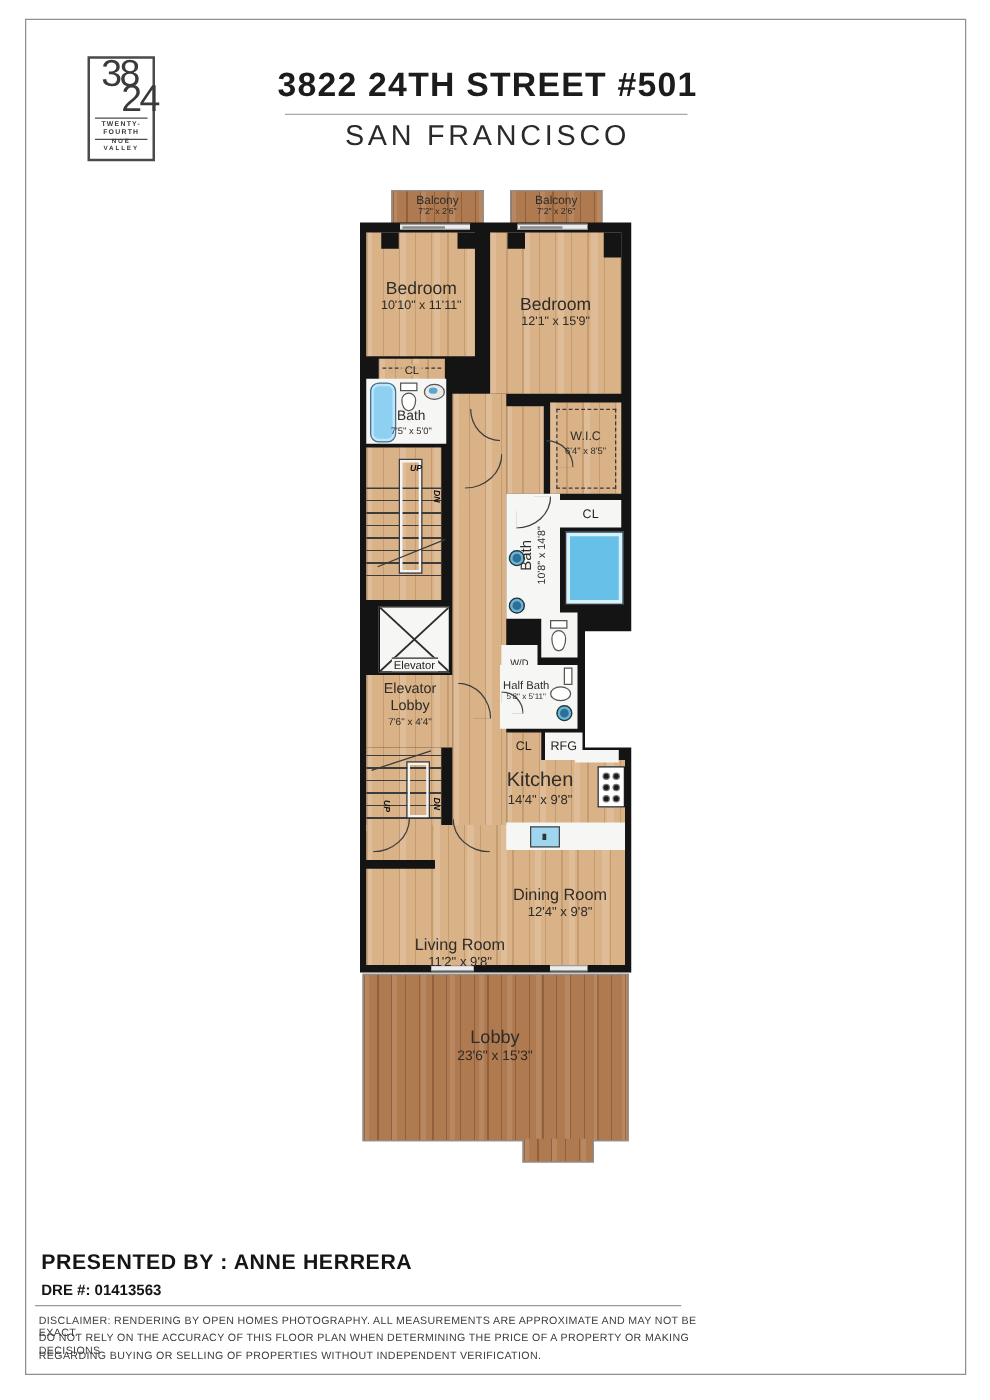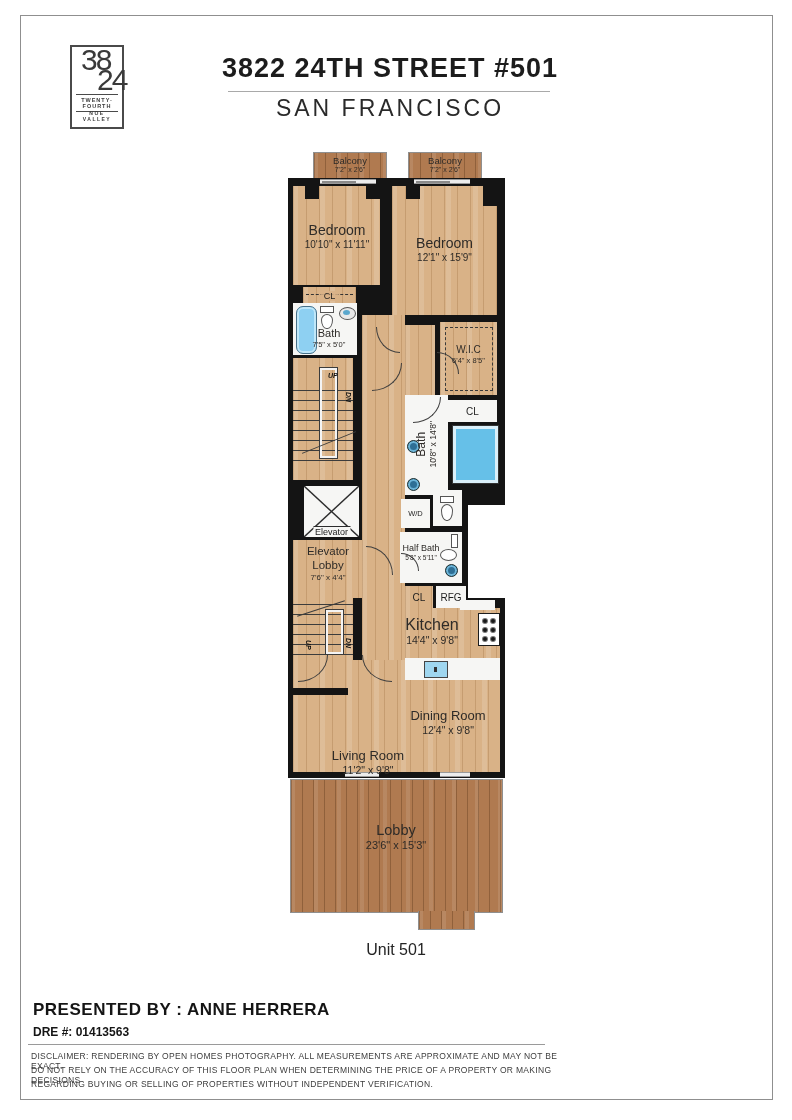--- a/index.html
+++ b/index.html
@@ -109,21 +109,21 @@
   <div class="abs window" style="left:345px;top:772px;width:34px;height:5px;"></div>
   <div class="abs window" style="left:440px;top:772px;width:30px;height:5px;"></div>
 
   <div class="abs white-room" style="left:293px;top:303px;width:64px;height:52px;"></div>
   <div class="abs white-room center" style="left:448px;top:400px;width:49px;height:22px;">
     <span class="tiny" style="font-size:10px;">CL</span>
   </div>
   <div class="abs white-room" style="left:405px;top:395px;width:43px;height:100px;"></div>
   <div class="abs white-room" style="left:433px;top:490px;width:29px;height:36px;"></div>
   <div class="abs shower" style="left:452px;top:425px;width:45px;height:57px;"></div>
-  <div class="abs white-room center" style="left:401px;top:499px;width:29px;height:29px;">
+  <div class="abs white-room center" style="left:401px;top:516px;width:29px;height:29px;">
     <span class="tiny" style="font-size:7.5px;">W/D</span>
   </div>
   <div class="abs white-room" style="left:303px;top:485px;width:57px;height:53px;border:1.5px solid #141414;box-sizing:border-box;">
     <svg width="100%" height="100%" viewBox="0 0 54 50" preserveAspectRatio="none">
         <line x1="0" y1="0" x2="54" y2="50" stroke="#2c2c2c" stroke-width="1.4"></line>
         <line x1="54" y1="0" x2="0" y2="50" stroke="#2c2c2c" stroke-width="1.4"></line>
       </svg>
     <span class="abs" style="left:50%;bottom:0;transform:translateX(-50%);background:#f6f6f4;font-size:9px;padding:0 2px;border-top:1px solid #2c2c2c;">Elevator</span>
   </div>
   <div class="abs white-room" style="left:400px;top:532px;width:62px;height:51px;"></div>
@@ -239,21 +239,20 @@
     <span class="rd" style="font-size:10.5px;">12'4" x 9'8"</span>
   </div>
 
   <div class="abs deckwood" style="left:290px;top:779px;width:213px;height:134px;border:1px solid #8f8f8f;box-sizing:border-box;"></div>
   <div class="abs deckwood" style="left:418px;top:911px;width:57px;height:19px;border:1px solid #8f8f8f;border-top:none;box-sizing:border-box;"></div>
   <div class="abs room-label" style="left:346px;top:822px;width:100px;">
     <span class="rn" style="font-size:14.5px;">Lobby</span>
     <span class="rd" style="font-size:11px;">23'6" x 15'3"</span>
   </div>
 
-  <div class="abs" style="left:296px;top:941px;width:200px;text-align:center;font-size:16px;color:#242424;">Unit 501</div>
 </div>
 
 <div class="abs foot-bold" style="left:33px;top:1000px;font-size:17px;letter-spacing:.5px;">PRESENTED BY : ANNE HERRERA</div>
 <div class="abs foot-bold" style="left:33px;top:1025px;font-size:12px;">DRE #: 01413563</div>
 <div class="abs" style="left:28px;top:1044px;width:517px;height:1px;background:#9a9a9a;"></div>
 <div class="abs disc" style="left:31px;top:1051px;width:530px;">DISCLAIMER: RENDERING BY OPEN HOMES PHOTOGRAPHY. ALL MEASUREMENTS ARE APPROXIMATE AND MAY NOT BE EXACT.</div>
 <div class="abs disc" style="left:31px;top:1065px;width:530px;">DO NOT RELY ON THE ACCURACY OF THIS FLOOR PLAN WHEN DETERMINING THE PRICE OF A PROPERTY OR MAKING DECISIONS</div>
 <div class="abs disc" style="left:31px;top:1079px;width:530px;">REGARDING BUYING OR SELLING OF PROPERTIES WITHOUT INDEPENDENT VERIFICATION.</div>
 
 </body></html>

